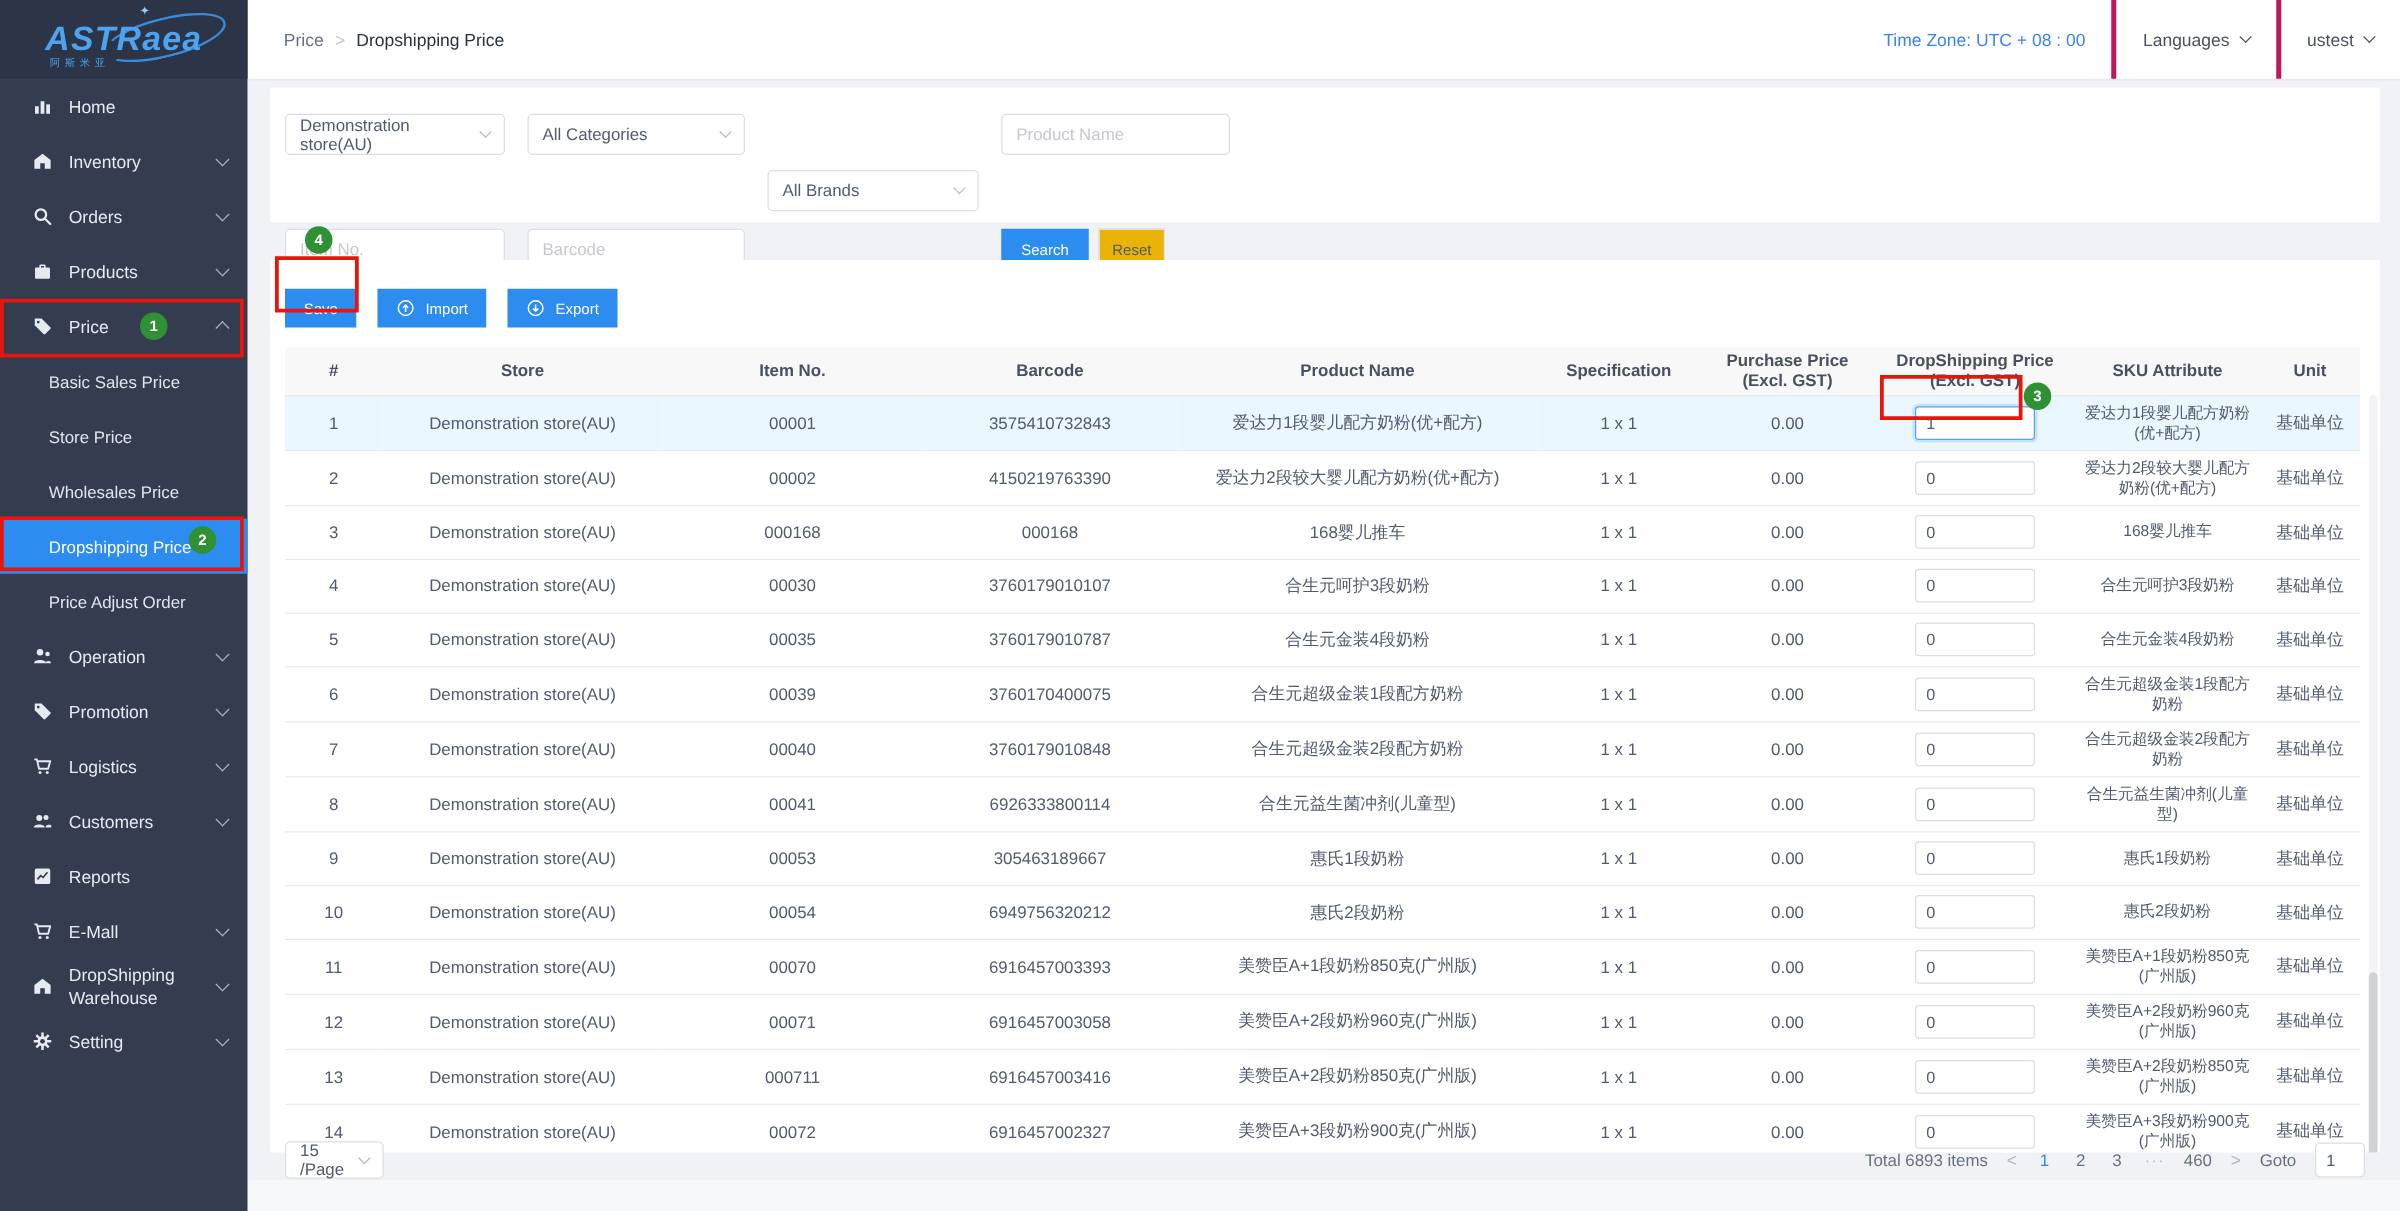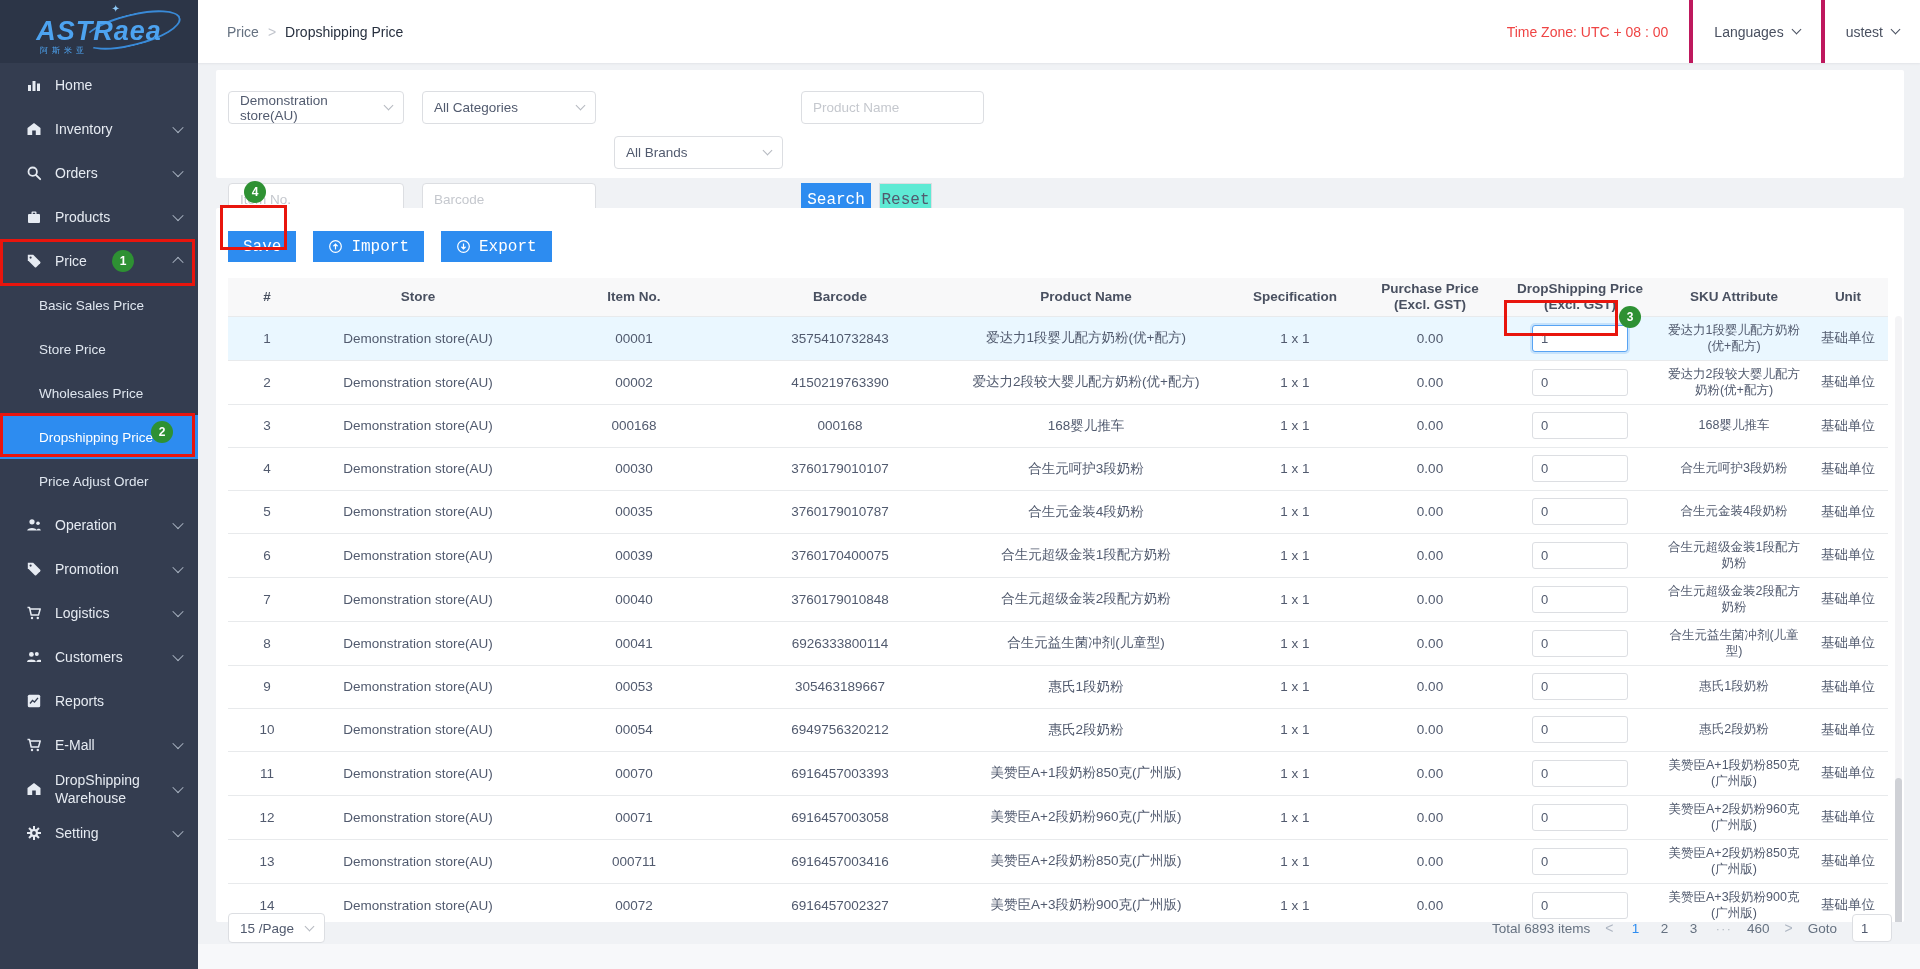--- a/index.html
+++ b/index.html
@@ -26,52 +26,52 @@
   .submenu-item { display:flex; align-items:center; min-height:44px; padding-left:39px; color:#dfe6ef; font-size:13.5px; cursor:pointer; }
   .submenu-item.active { background:#2d8cf0; color:#fff; }
   
   .main { position:absolute; left:198px; top:0; right:0; bottom:0; }
   .topbar { height:63px; background:#fff; display:flex; align-items:stretch; justify-content:space-between; padding-left:29px; box-shadow:0 1px 2px rgba(0,21,41,.06); position:relative; z-index:2; }
   .breadcrumb { font-size:14px; display:flex; gap:9px; align-items:center; }
   .bc-prev { color:#657180; } .bc-sep { color:#c0c4cc; } .bc-cur { color:#27303f; }
   .top-right { display:flex; align-items:stretch; }
   .tr-sec { display:flex; align-items:center; padding:0 21px; font-size:14px; color:#495060; gap:9px; }
   .tr-sec + .tr-sec { border-left:4px solid #be185d; }
-  .tz { color:#ef4444; }
+  .tz { color:#3b82f6; }
   .chev-dark { width:7px; height:7px; border-right:1.6px solid #495060; border-bottom:1.6px solid #495060; transform:rotate(45deg); margin-top:-4px; }
   
   .filter-card { position:absolute; left:18px; right:16px; top:70px; height:108px; background:#fff; border-radius:2px; padding:21px 0 0 12px; }
   .f-row { display:flex; gap:18px; margin-bottom:14px; }
   .ctrl { height:33px; border:1px solid #dcdee2; border-radius:4px; background:#fff; display:flex; align-items:center; padding:0 11px; font-size:13.5px; color:#515a6e; }
   .sel { justify-content:space-between; cursor:pointer; }
   .sel-chev { width:7px; height:7px; border-right:1.4px solid #b5b9c0; border-bottom:1.4px solid #b5b9c0; transform:rotate(45deg); margin-top:-4px; flex:none; margin-left:8px; }
   .w1 { width:176px; } .w2 { width:174px; } .w3 { width:169px;margin-top:45px; } .w4 { width:183px; }
   input.ctrl::placeholder { color:#c5c8ce; }
   input.ctrl { outline:none; font-family:inherit; }
-  .btn { border-radius:0; font-size:16px; display:inline-flex; align-items:center; justify-content:center; cursor:pointer; border:1px solid transparent; font-family:Liberation Mono, monospace; }
+  .btn { border-radius:0; font-size:12px; display:inline-flex; align-items:center; justify-content:center; cursor:pointer; border:1px solid transparent; font-family:Liberation Sans, sans-serif; }
   .btn-blue { background:#2d8cf0; color:#fff; }
-  .btn-plain { background:#5eead4; border-color:#dcdee2; color:#515a6e; }
+  .btn-plain { background:#eab308; border-color:#dcdee2; color:#515a6e; }
   .search-btn { width:70px; height:33px; }
   .reset-btn { width:53px; height:33px; }
   
   .table-card { position:absolute; left:18px; right:16px; top:208px; height:714px; background:#fff; border-radius:2px; overflow:hidden; }
   .toolbar { padding:23px 0 16px 12px; display:flex; gap:17px; }
   .tb-btn { height:31px; padding:0 14px; gap:7px; }
   table { border-collapse:collapse; table-layout:fixed; width:1660px; margin-left:12px; font-size:13.5px; }
   thead th { background:#f8f8f9; color:#495060; font-weight:bold; height:38px; border-bottom:1px solid #e8eaec; line-height:1.2; padding:2px; }
   tbody td { border-bottom:1px solid #e8eaec; text-align:center; padding:5px 4px; color:#515a6e; height:43px; }
   tbody tr.active { background:#eaf7ff; }
   .sku { font-size:12.5px; line-height:1.32; }
   .price-input { width:96px; height:27px; border:1px solid #dcdee2; border-radius:3px; padding:0 8px; font-size:13px; color:#515a6e; background:#fff; font-family:inherit; outline:none; text-align:left; }
   .price-input.focused { border-color:#57a3f3; box-shadow:0 0 0 2px rgba(45,140,240,.18); }
   .v-scrollbar { position:absolute; right:2px; top:108px; bottom:2px; width:7px; background:#f4f4f6; border-radius:4px; }
   .v-thumb { position:absolute; left:0; width:7px; top:462px; height:195px; background:#cfd1d6; border-radius:4px; }
   
   .pagination { position:absolute; left:18px; right:16px; top:912px; height:32px; display:flex; align-items:center; justify-content:space-between; padding:0 12px; font-size:13.5px; color:#657180; }
-  .page-size { width:97px; height:30px; }
+  .page-size { width:79px; height:30px; }
   .pager { display:flex; align-items:center; gap:15px; }
   .pg-num { min-width:14px; text-align:center; cursor:pointer; color:#657180; }
   .pg-num.active { color:#2d8cf0; }
   .pg-dots { color:#b9bfc7; letter-spacing:1px; }
   .pg-arrow { color:#aeb6c2; font-size:14px; cursor:pointer; }
   .goto-input { width:40px; height:28px; border:1px solid #dcdee2; border-radius:4px; padding:0 8px; font-size:13px; color:#515a6e; outline:none; font-family:inherit; }
   .footer-band { position:absolute; left:0; right:0; bottom:0; height:25px; background:#f7f8fa; }
   
   .anno { position:absolute; left:0; top:0; width:1920px; height:969px; pointer-events:none; z-index:60; }
   .red-box { position:absolute; border:3px solid #e8150d; }

